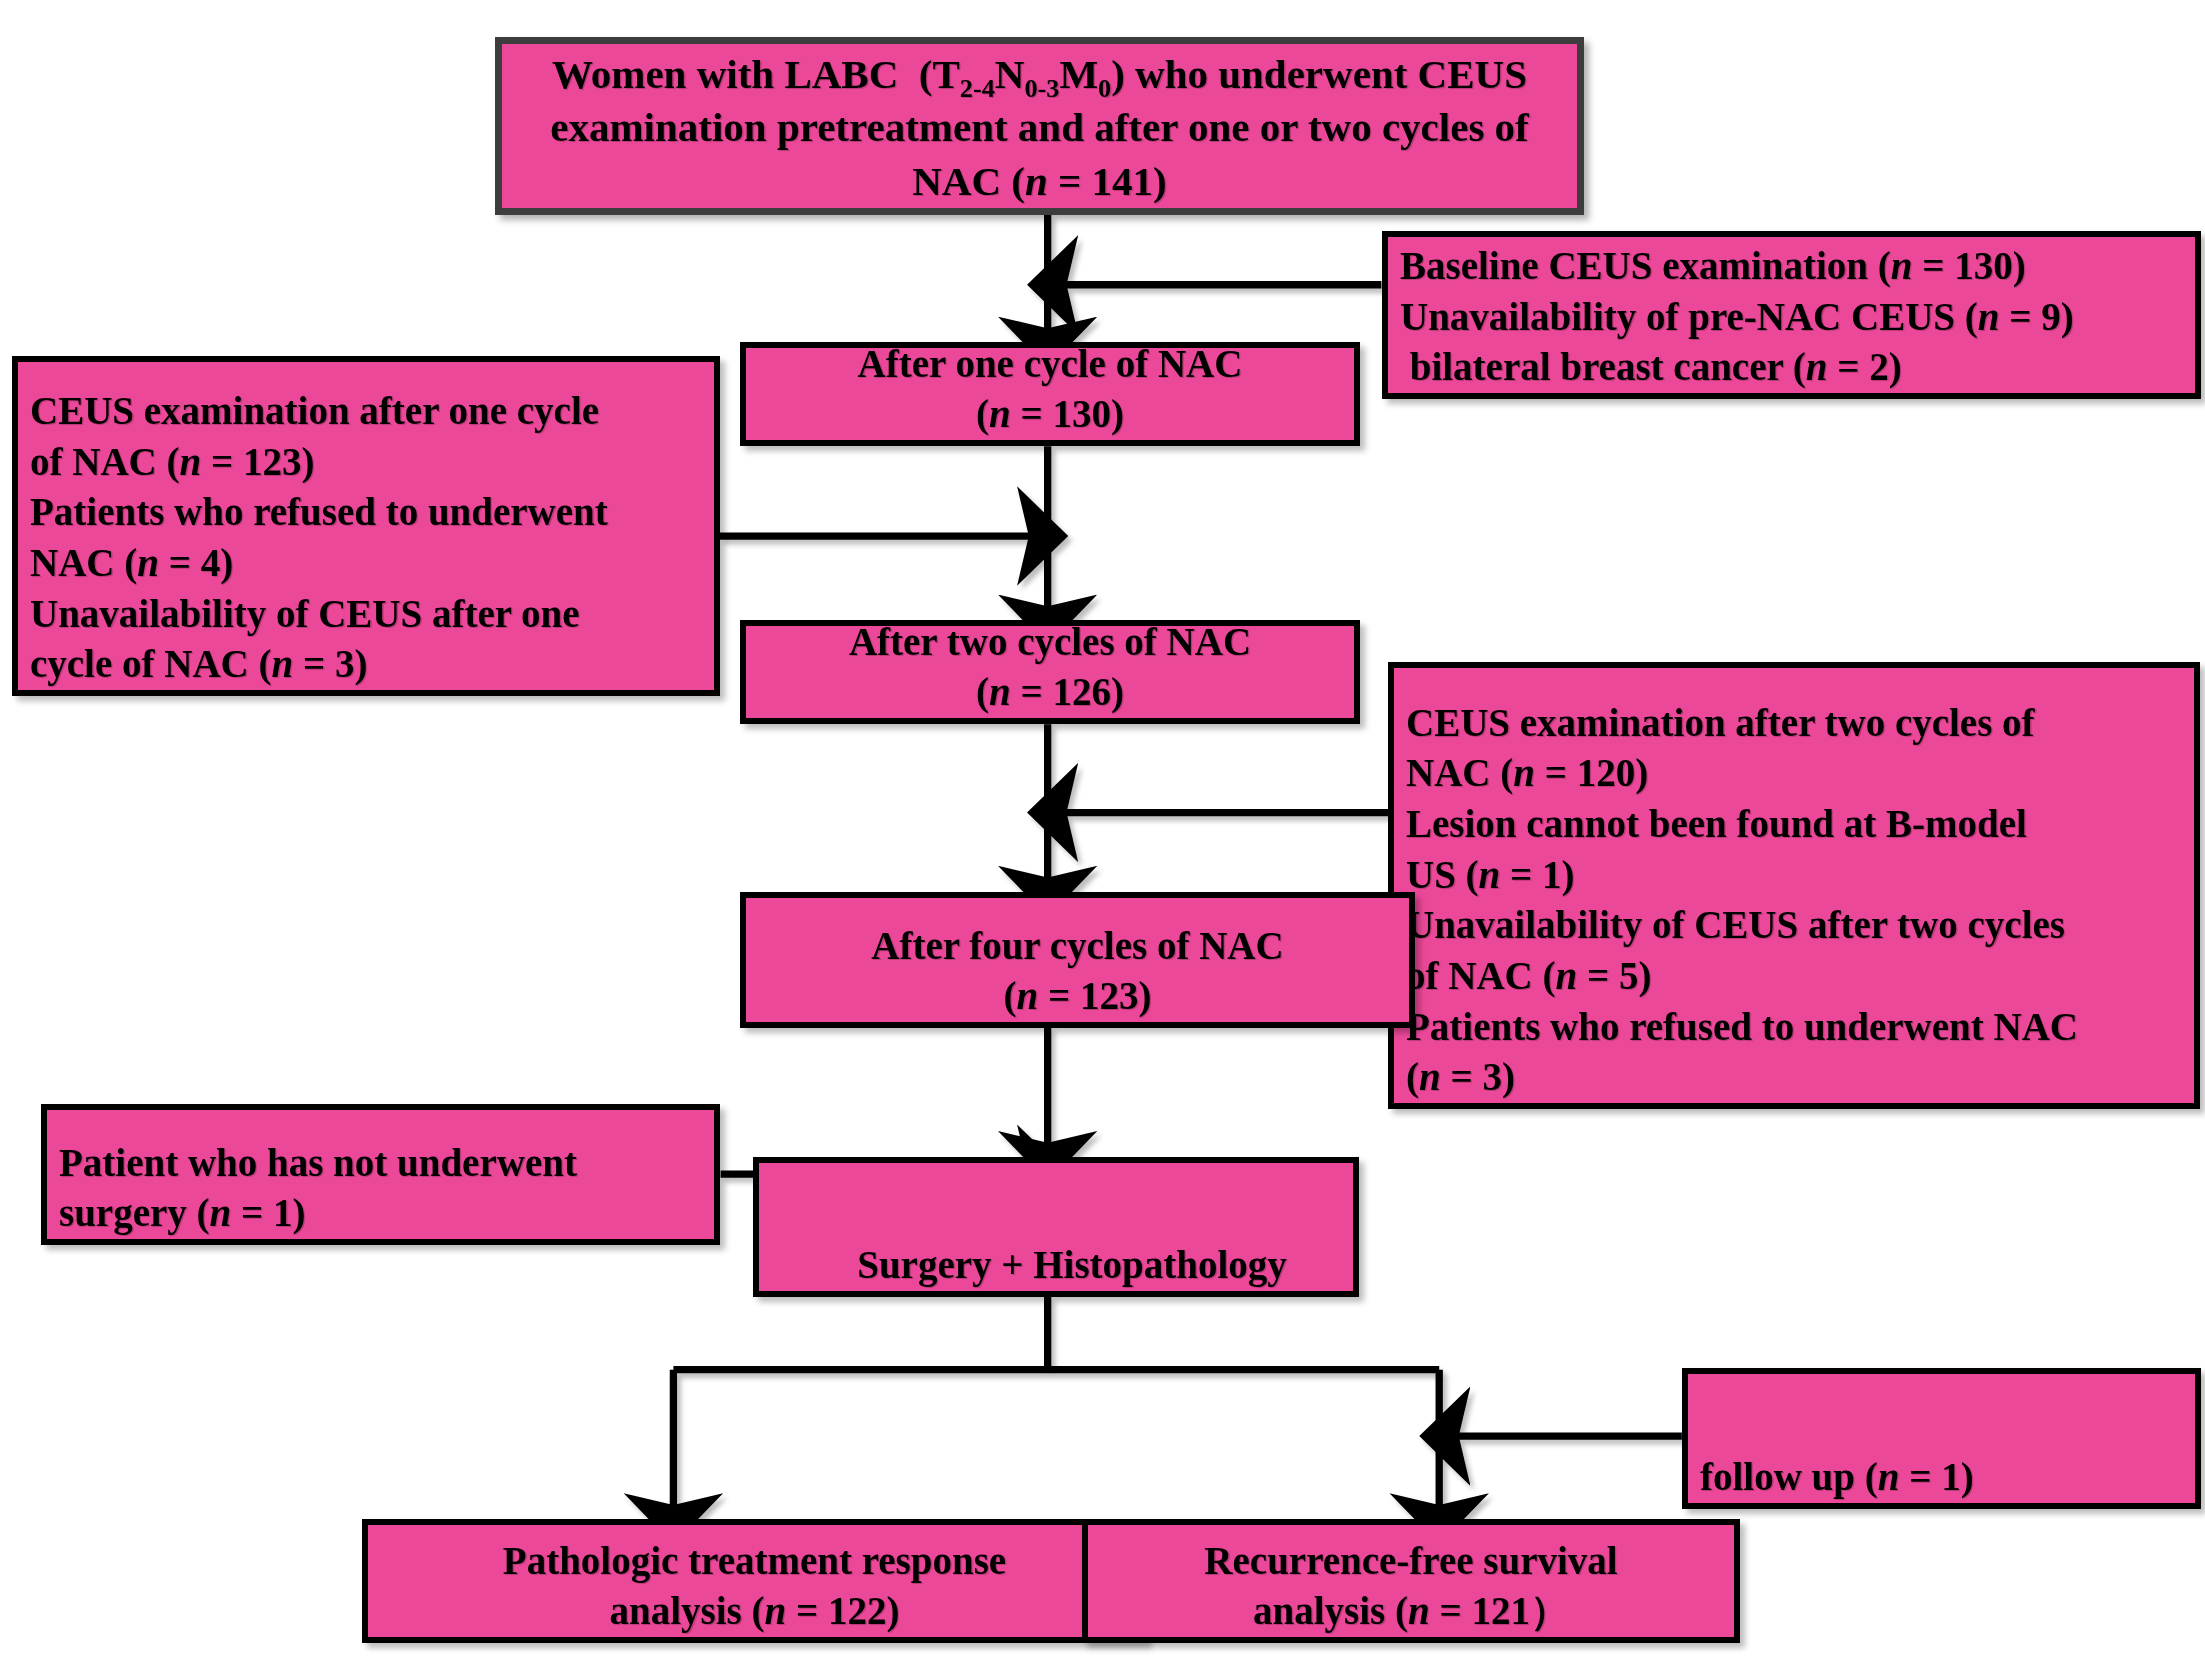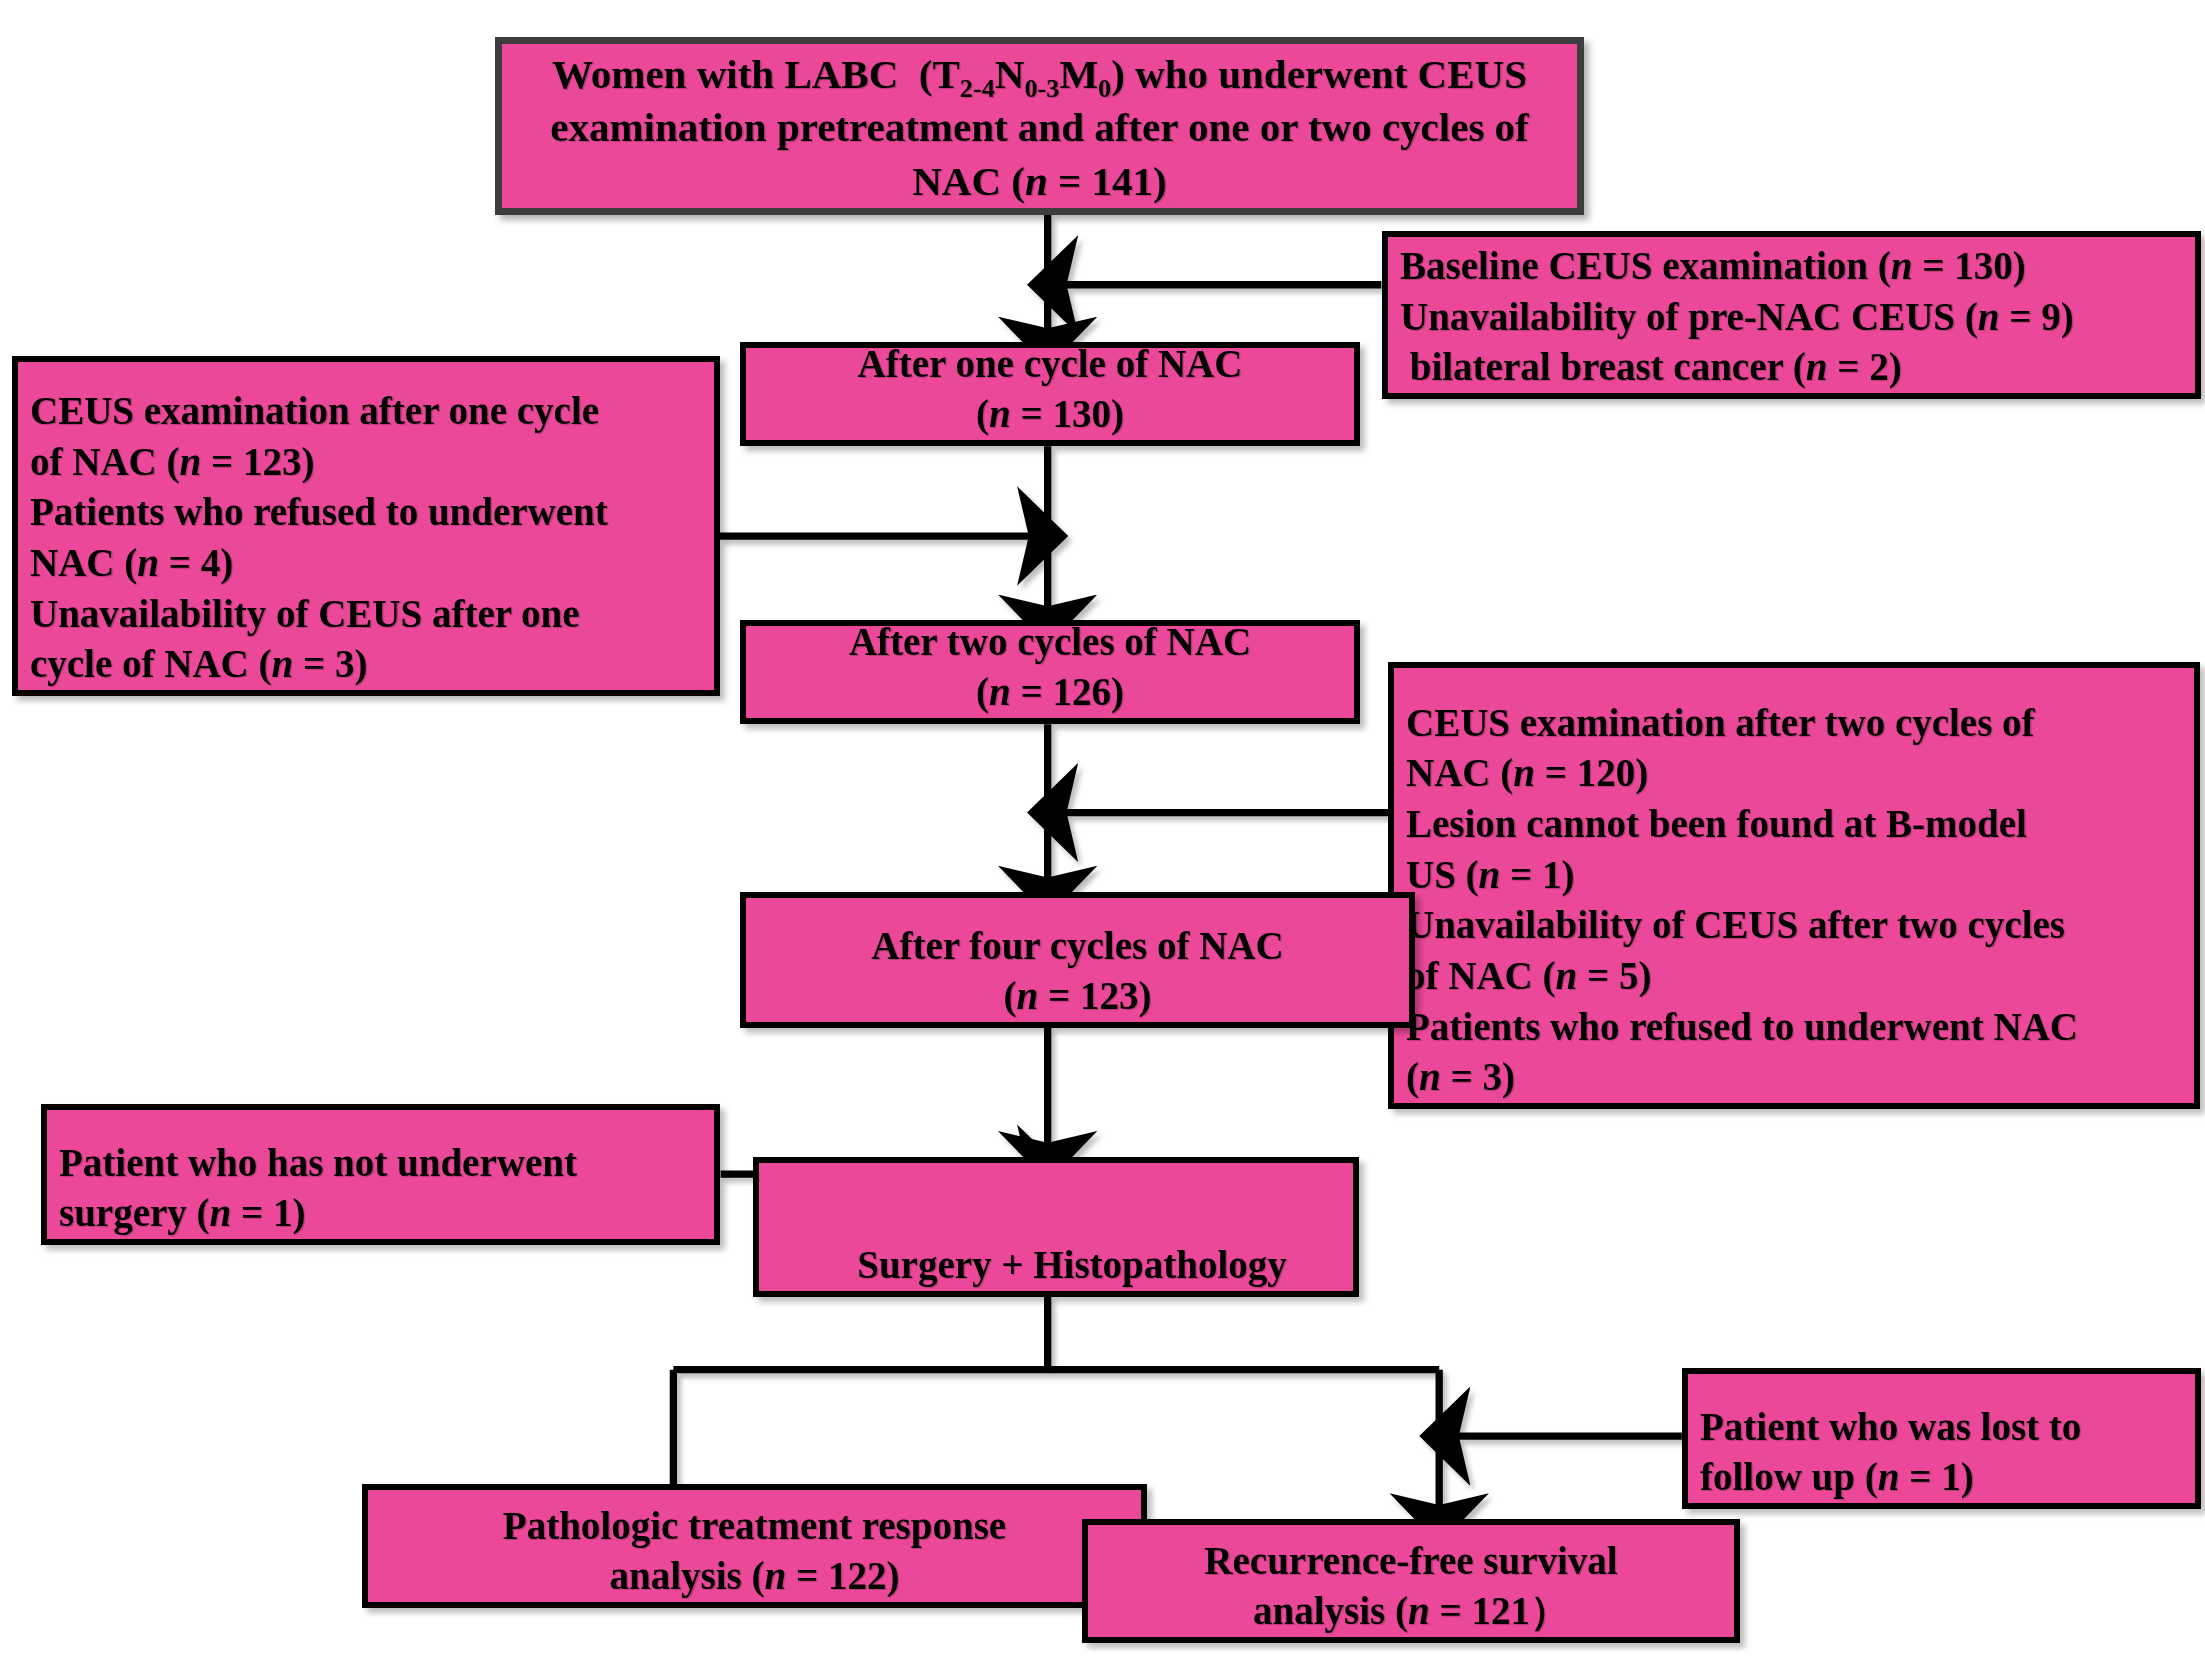--- a/index.html
+++ b/index.html
@@ -58,21 +58,21 @@
   #n-root      { left: 495px;  top: 37px;   width: 1089px; height: 178px; font-size: 41px; }
   #n-excl1     { left: 1382px; top: 231px;  width: 819px; height: 168px; font-size: 39px; }
   #n-one       { left: 740px; top: 342px;  width: 620px;  height: 104px; font-size: 39px; }
   #n-excl2     { left: 12px;   top: 356px;  width: 708px; height: 340px; font-size: 39px; }
   #n-two       { left: 740px; top: 620px;  width: 620px;  height: 104px; font-size: 39px; }
   #n-excl3     { left: 1388px; top: 662px;  width: 812px; height: 447px; font-size: 39px; }
   #n-four      { left: 740px; top: 892px; width: 675px;  height: 136px; font-size: 39px; }
   #n-excl4     { left: 41px;   top: 1104px; width: 679px; height: 141px; font-size: 39px; }
   #n-surg      { left: 753px; top: 1157px; width: 606px;  height: 140px; font-size: 39px; padding-left: 32px; }
   #n-excl5     { left: 1682px; top: 1368px; width: 519px;  height: 141px; font-size: 39px; }
-  #n-path      { left: 362px;  top: 1484px; width: 785px; height: 124px; font-size: 39px; }
+  #n-path      { left: 362px;  top: 1519px; width: 785px; height: 124px; font-size: 39px; }
   #n-rfs       { left: 1082px; top: 1519px; width: 658px;  height: 124px; font-size: 39px; }
 </style>
 </head>
 <body>
 
 <div id="canvas">
 
   <svg class="edges" viewBox="0 0 3317 2522" xmlns="http://www.w3.org/2000/svg">
     <defs>
       <marker id="ah-down" markerWidth="16" markerHeight="16" refX="2" refY="8" orient="auto" markerUnits="strokeWidth">
@@ -163,21 +163,20 @@
   <div class="node left-al" id="n-excl4">
     <div class="line">Patient who has not underwent</div>
     <div class="line">surgery (<span class="it">n</span> = 1)</div>
   </div>
 
   <div class="node centered" id="n-surg">
     <div class="line">Surgery + Histopathology</div>
   </div>
 
   <div class="node left-al" id="n-excl5">
-    <div class="line">Patient who was lost to</div>
     <div class="line">follow up (<span class="it">n</span> = 1)</div>
   </div>
 
   <div class="node centered" id="n-path">
     <div class="line">Pathologic treatment response</div>
     <div class="line">analysis (<span class="it">n</span> = 122)</div>
   </div>
 
   <div class="node centered" id="n-rfs">
     <div class="line">Recurrence-free survival</div>

